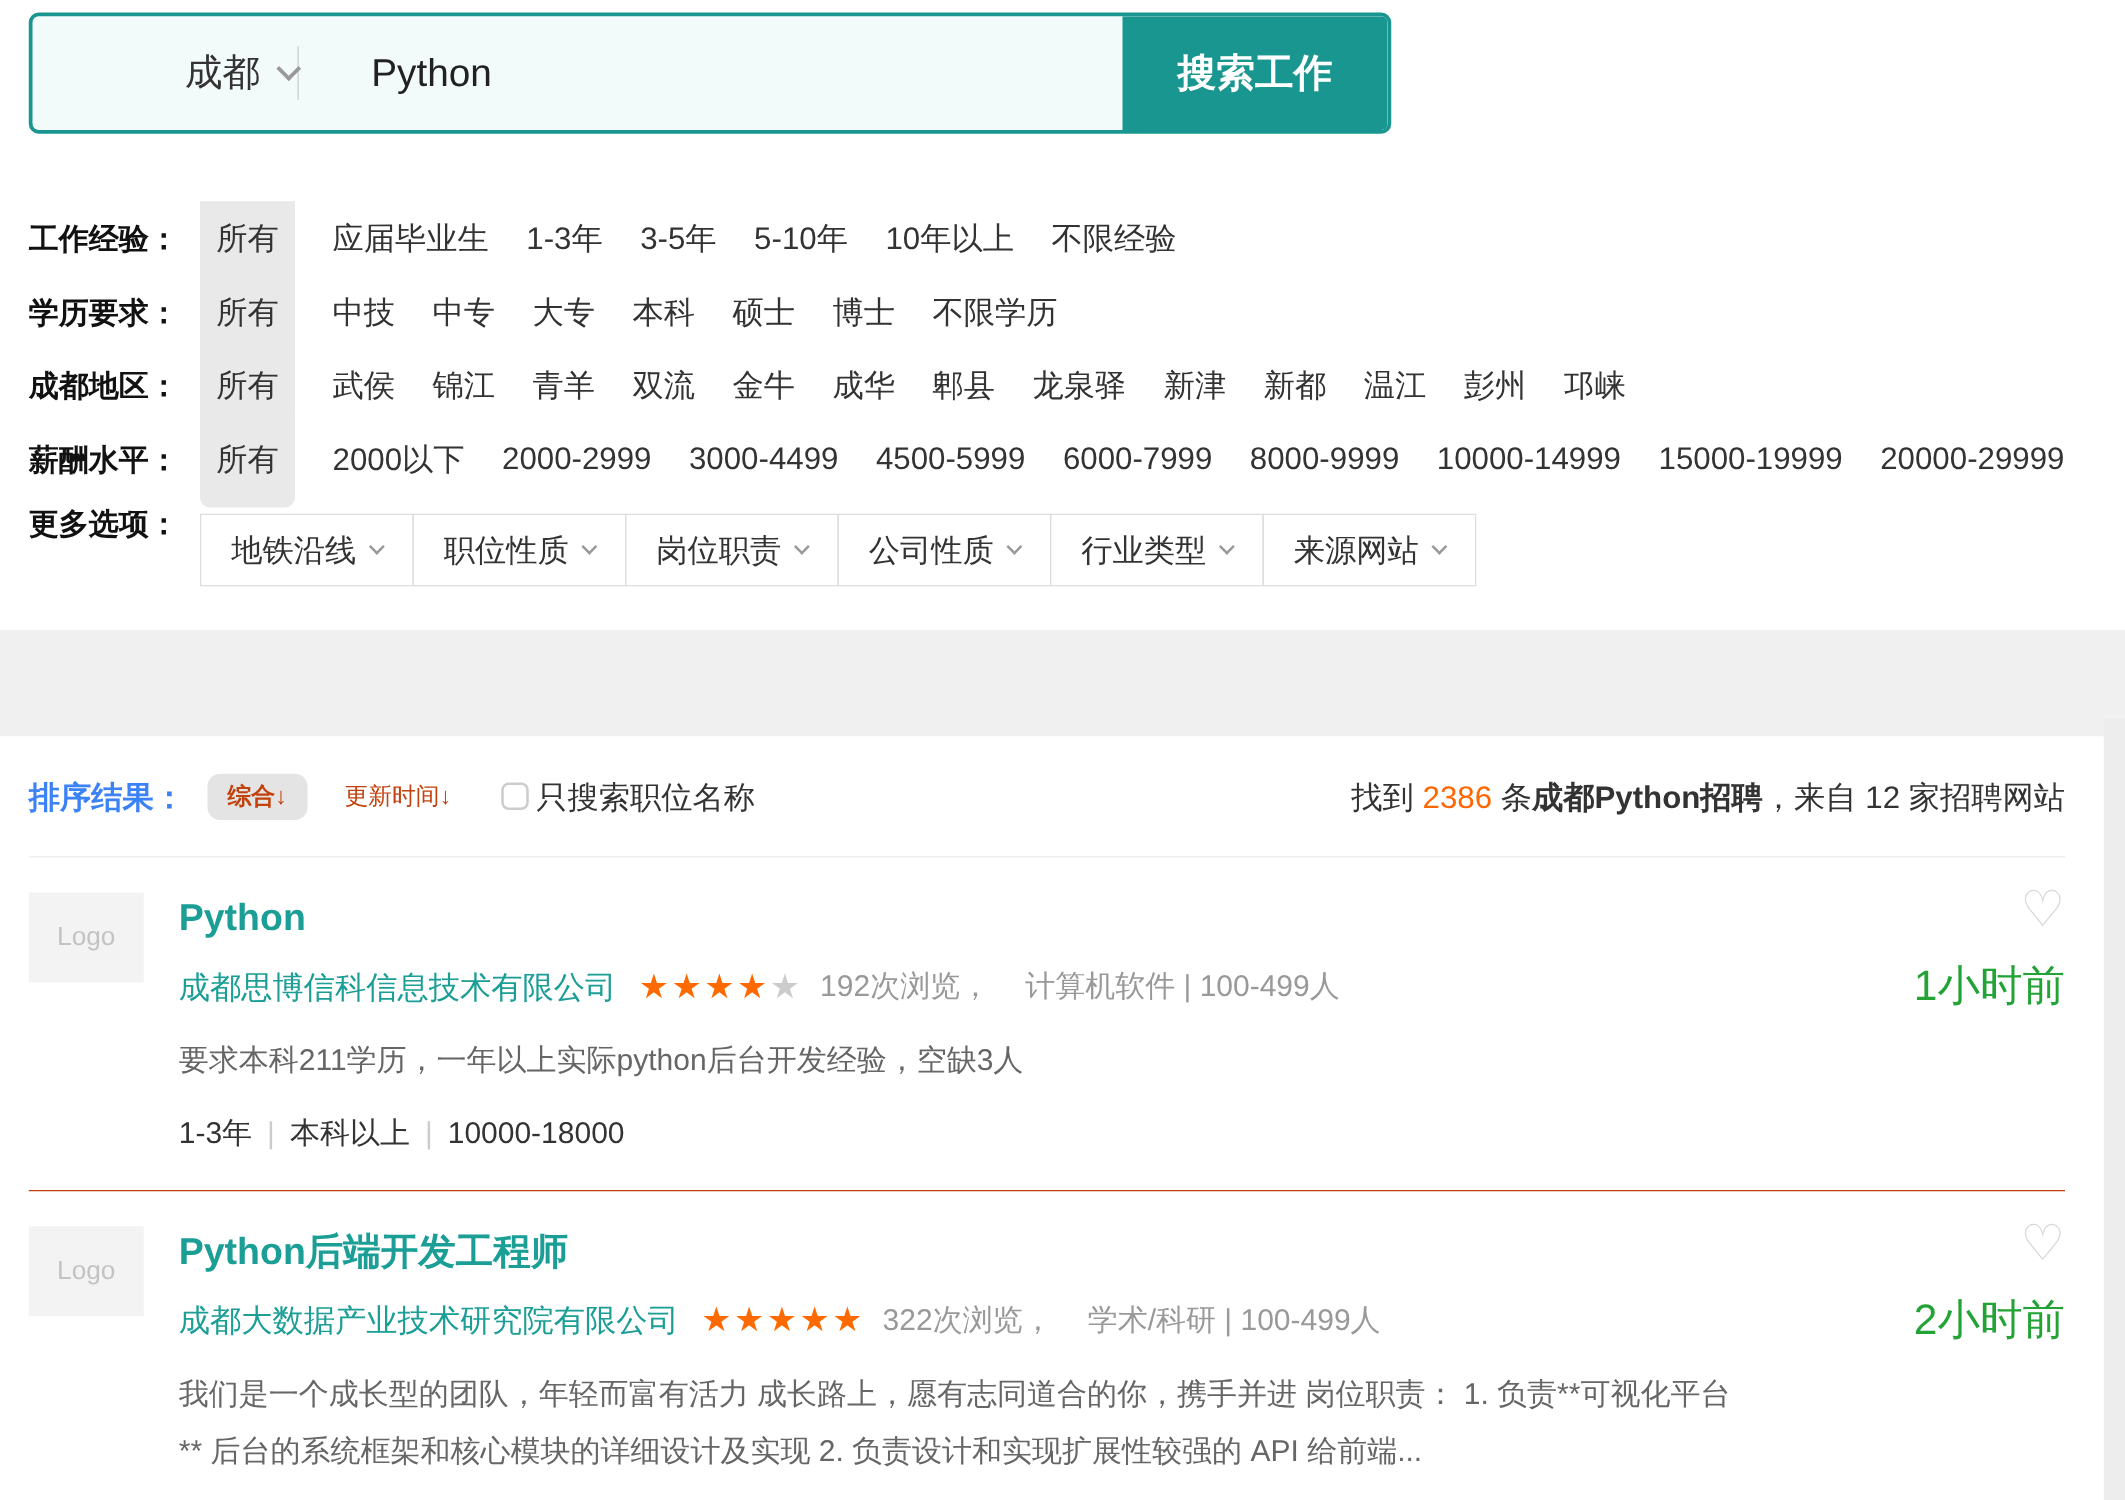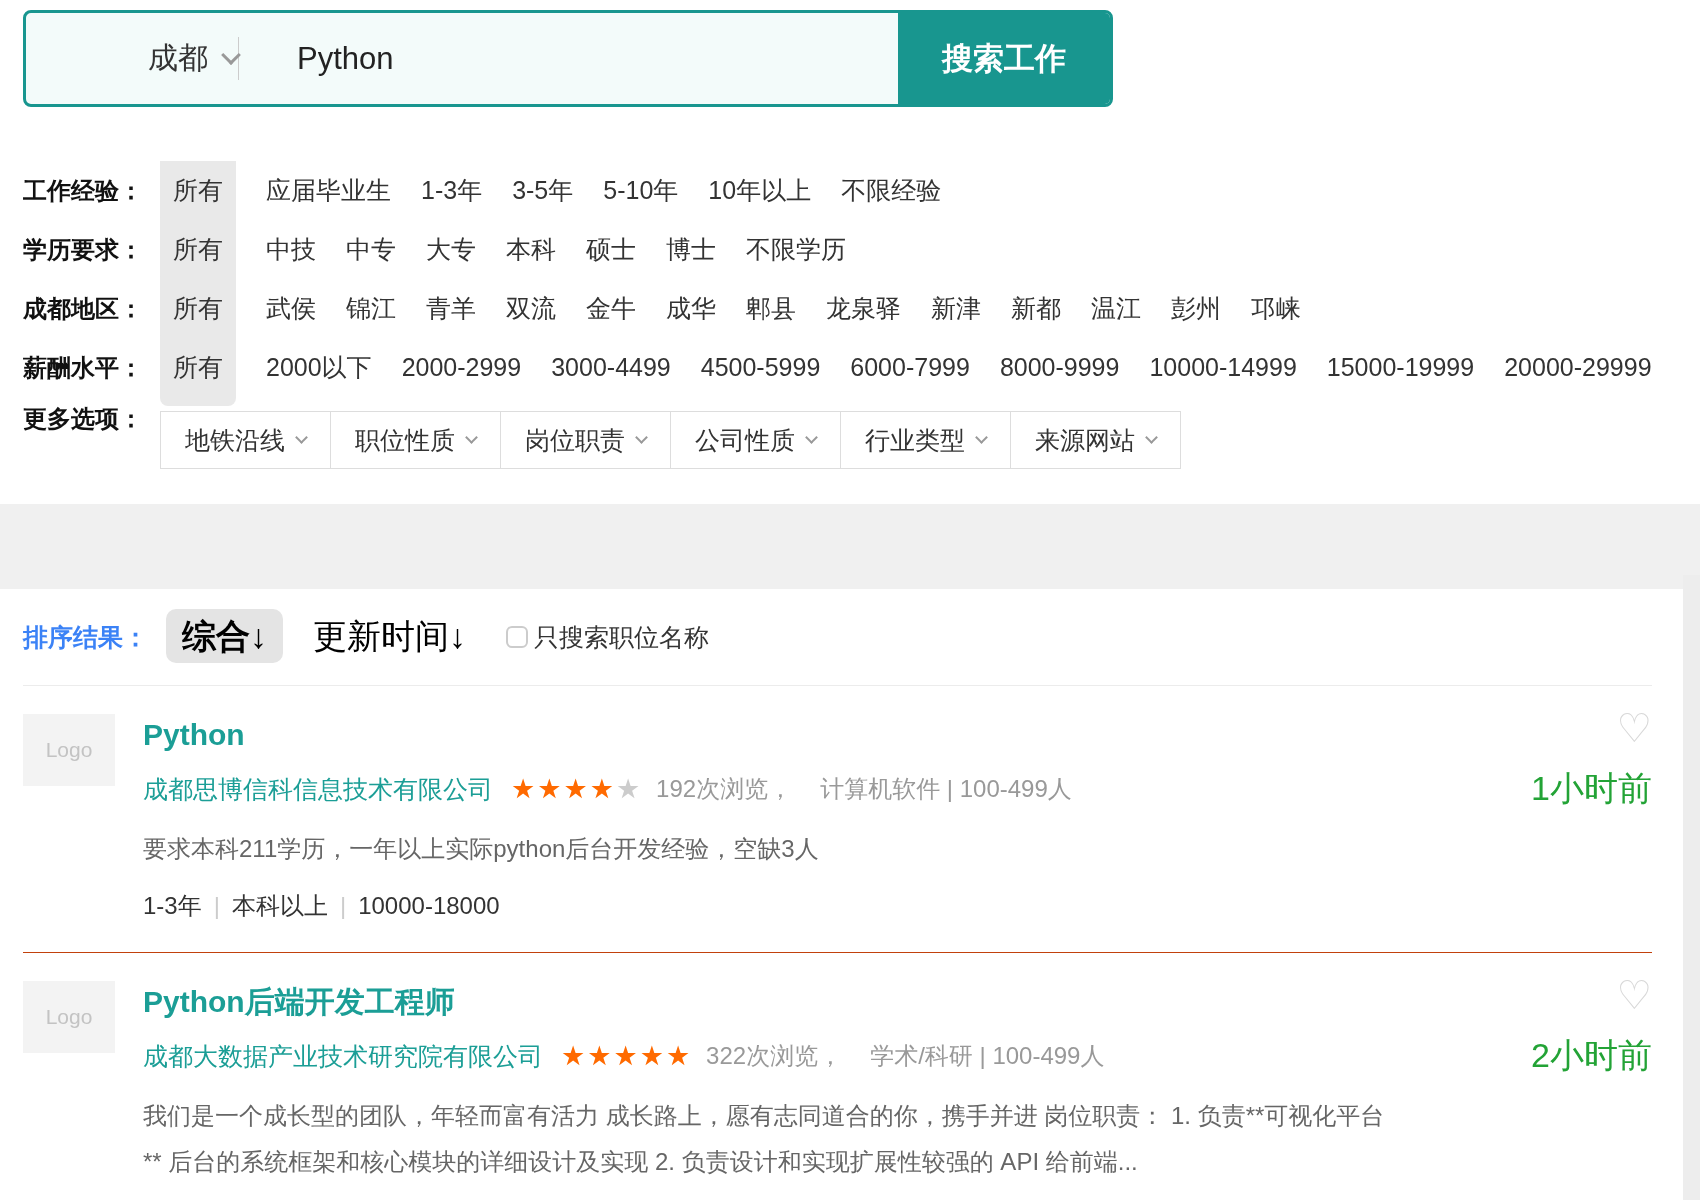--- a/index.html
+++ b/index.html
@@ -36,21 +36,21 @@
     border:1px solid #ddd;margin-left:-1px;font-size:25px;color:#333;cursor:pointer;flex:none}
   .dd:first-of-type{margin-left:0}
   .chev-sm{width:9px;height:9px;border-right:2px solid #999;border-bottom:2px solid #999;
     transform:rotate(45deg);margin-top:-5px}
   
   .band{height:85px;background:var(--band);margin-top:27px;width:1700px}
   
   .results{margin:0 48px 0 23px}
   .sort-row{display:flex;align-items:center;height:97px;border-bottom:1px solid #ececec}
   .sort-label{font-size:25px;font-weight:700;color:#3b82f6}
-  .sort-opt{font-size:34px;color:#000000;margin-left:30px;cursor:pointer}
+  .sort-opt{font-size:19px;color:#c2410c;margin-left:30px;cursor:pointer}
   .sort-opt.sel{background:#e4e4e4;border-radius:10px;padding:8px 16px;font-weight:700;margin-left:18px}
   .cbx{width:22px;height:22px;border:2px solid #ccc;border-radius:6px;background:#fff;
     margin-left:40px;flex:none;cursor:pointer}
   .cbx-label{font-size:25px;color:#333;margin-left:6px}
   .summary{margin-left:auto;font-size:25px;color:#333}
   .summary .cnt{color:var(--count)}
   .summary .b{font-weight:700}
   
   .job{display:flex;padding:28px 0 30px;border-bottom:1px solid #c2410c;position:relative}
   .logo{width:92px;height:72px;background:#f3f3f3;display:flex;align-items:center;
@@ -180,20 +180,21 @@
 </div>
 
 <div class="band"></div>
 
 <div class="results">
   <div class="sort-row">
     <span class="sort-label">排序结果：</span>
     <span id="sort-opts"><span class="sort-opt sel">综合↓</span><span class="sort-opt">更新时间↓</span></span>
     <span class="cbx"></span>
     <span class="cbx-label">只搜索职位名称</span>
+    <span class="summary"><span>找到 </span><span class="cnt">2386</span><span> 条</span><span class="b">成都Python招聘</span><span>，来自 12 家招聘网站</span></span>
   </div>
   <div id="job-list">
       <div class="job">
     <div class="logo">
       <span>Logo</span>
     </div>
     <div class="job-body">
       <span class="job-title">Python</span>
       <div class="company-row">
         <span class="company">成都思博信科信息技术有限公司</span>

